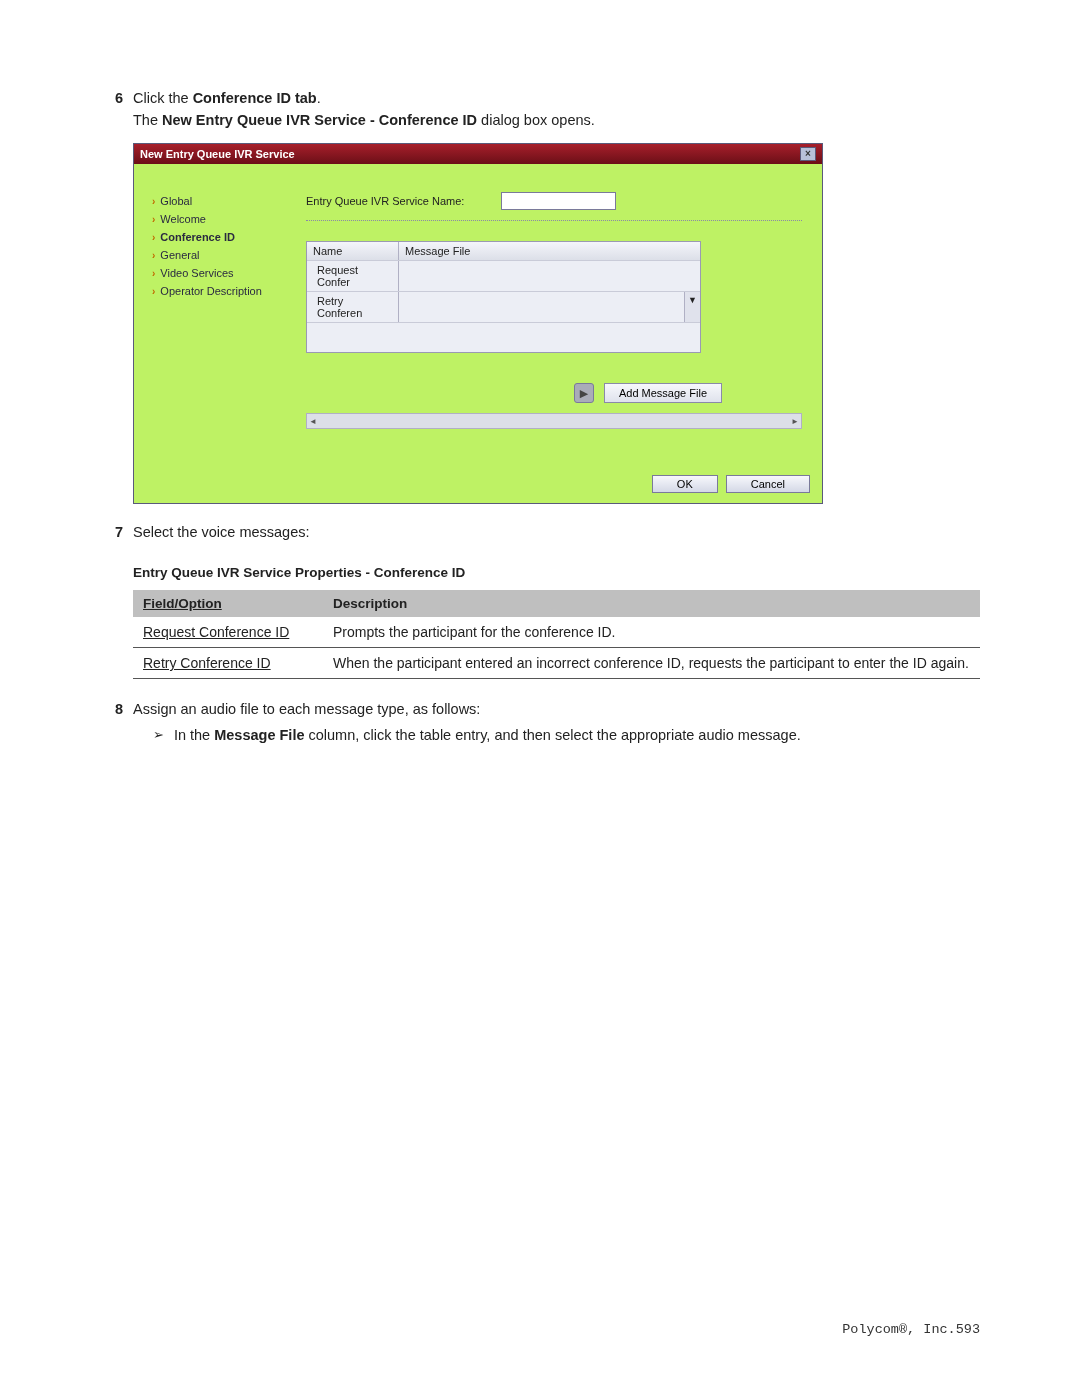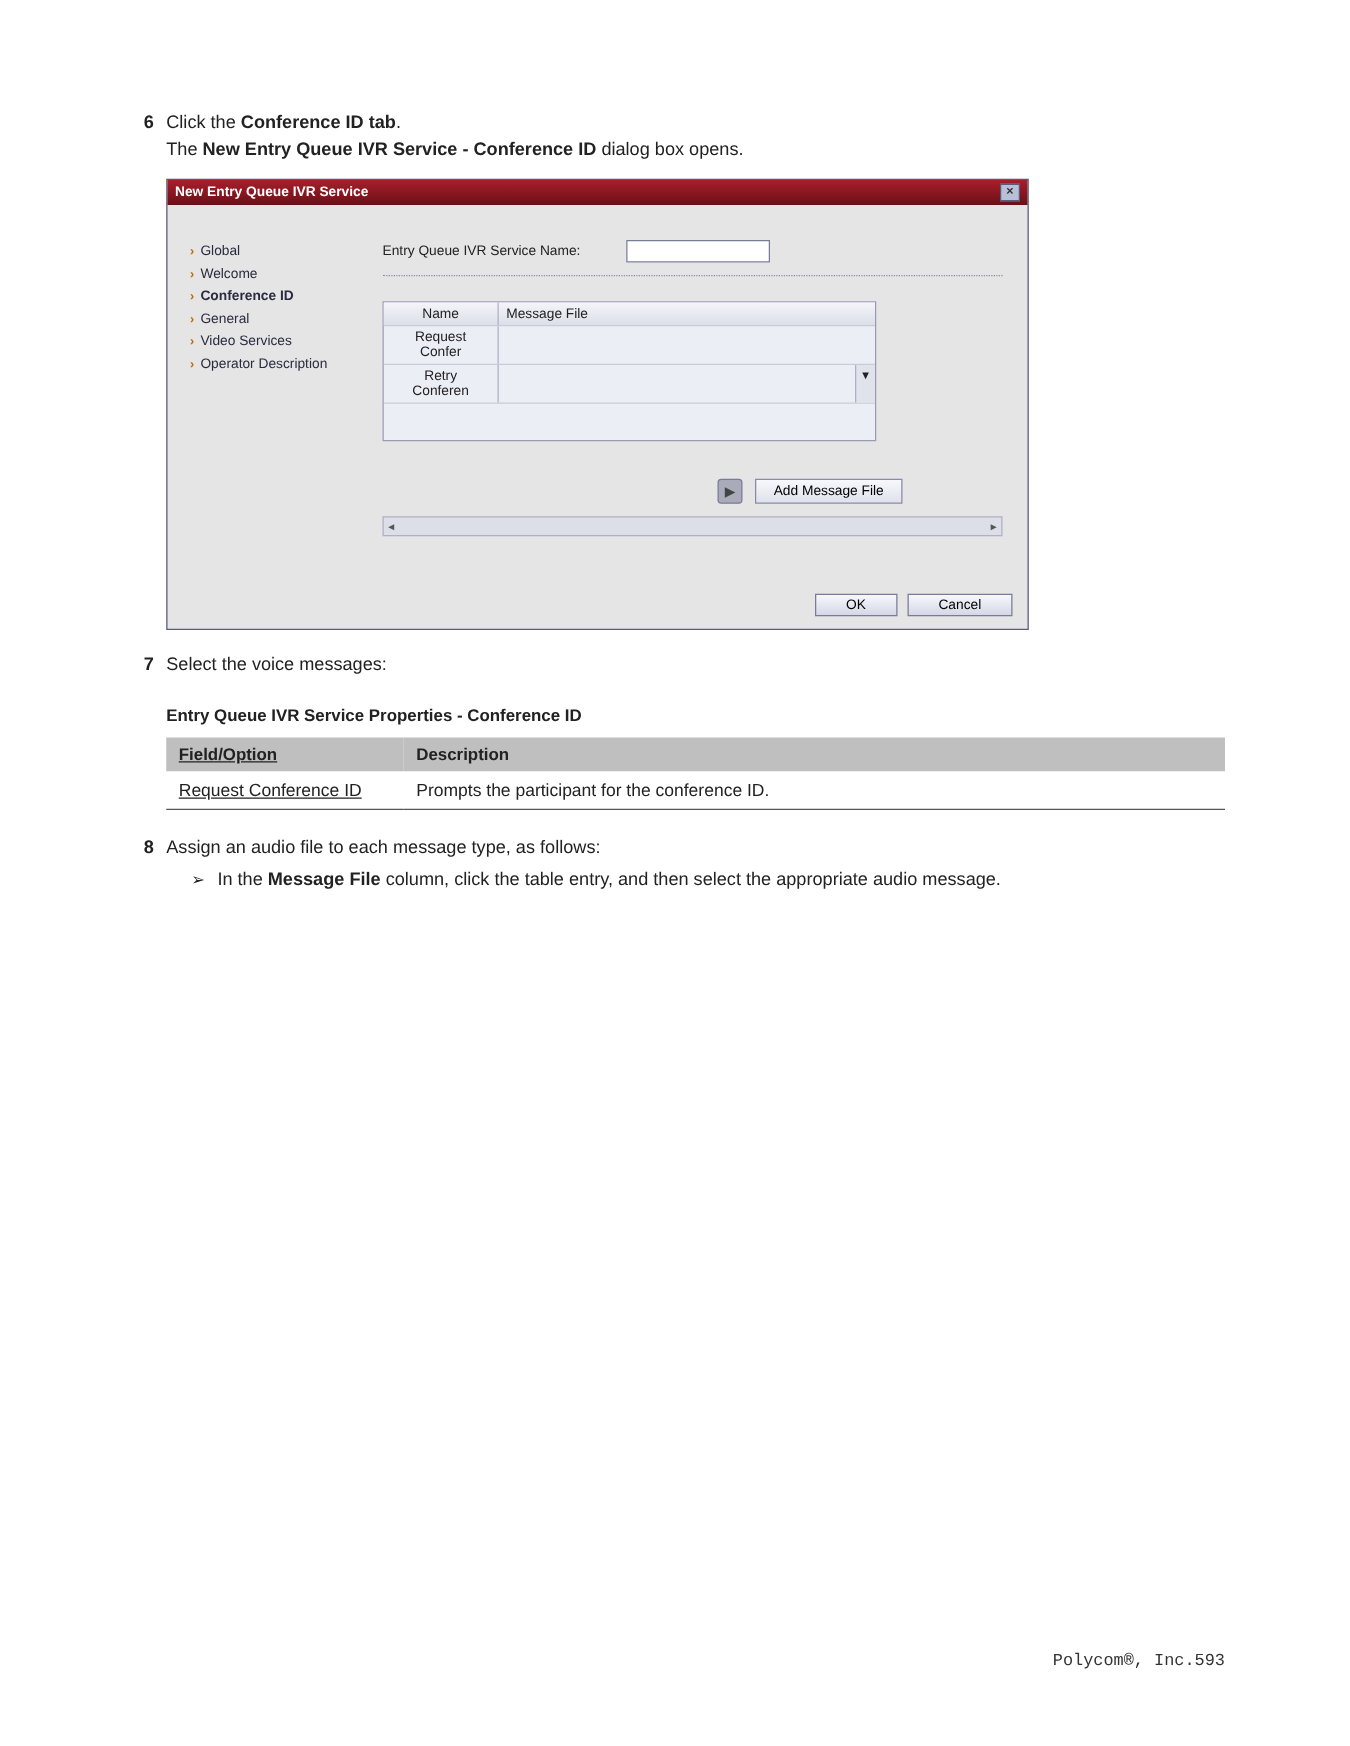--- a/index.html
+++ b/index.html
@@ -39,21 +39,21 @@
   .step-text b { font-weight: bold; }
   .indent-block { margin-left: 28px; margin-bottom: 3px; font-size: 14.5px; }
 
   
   .dialog-wrap {
     margin: 15px 0 20px 28px;
     width: 690px;
   }
   .dialog {
     border: 1px solid #5a5a7a;
-    background: #e5e5e5;
+    background: #bef264;
     font-family: Tahoma, Arial, sans-serif;
     font-size: 11px;
   }
   .dialog-title {
     background: linear-gradient(to bottom, #a71f2b, #6b0f17);
     color: #fff;
     font-weight: bold;
     font-size: 11px;
     padding: 3px 6px;
     display: flex;
@@ -122,21 +122,20 @@
     font-size: 11px;
   }
   .msg-table-head {
     display: flex;
     background: linear-gradient(to bottom,#f4f5fa,#dcdfe8);
   }
   .msg-col-name {
     width: 92px;
     padding: 3px 6px;
     border-right: 1px solid #b0b0c4;
-    text-align: center;
   }
   .msg-col-file {
     flex: 1;
     padding: 3px 6px;
   }
   .msg-row {
     display: flex;
     border-top: 1px solid #c9cbd8;
   }
   .msg-row .msg-col-name,
@@ -355,20 +354,24 @@
       <tr>
         <th class="col-field">Field/Option</th>
         <th>Description</th>
       </tr>
     </thead>
     <tbody>
       <tr>
         <td class="col-field">Request Conference ID</td>
         <td>Prompts the participant for the conference ID.</td>
       </tr>
+      <tr>
+        <td class="col-field">Retry Conference ID</td>
+        <td>When the participant entered an incorrect conference ID, requests the participant to enter the ID again.</td>
+      </tr>
     </tbody>
   </table>
 
   <div class="step-line" style="margin-top:22px">
     <div class="step-num">8</div>
     <div class="step-text">Assign an audio file to each message type, as follows:</div>
   </div>
   <div class="sub-bullet">
     <span class="arrow">➢</span>
     <span>

